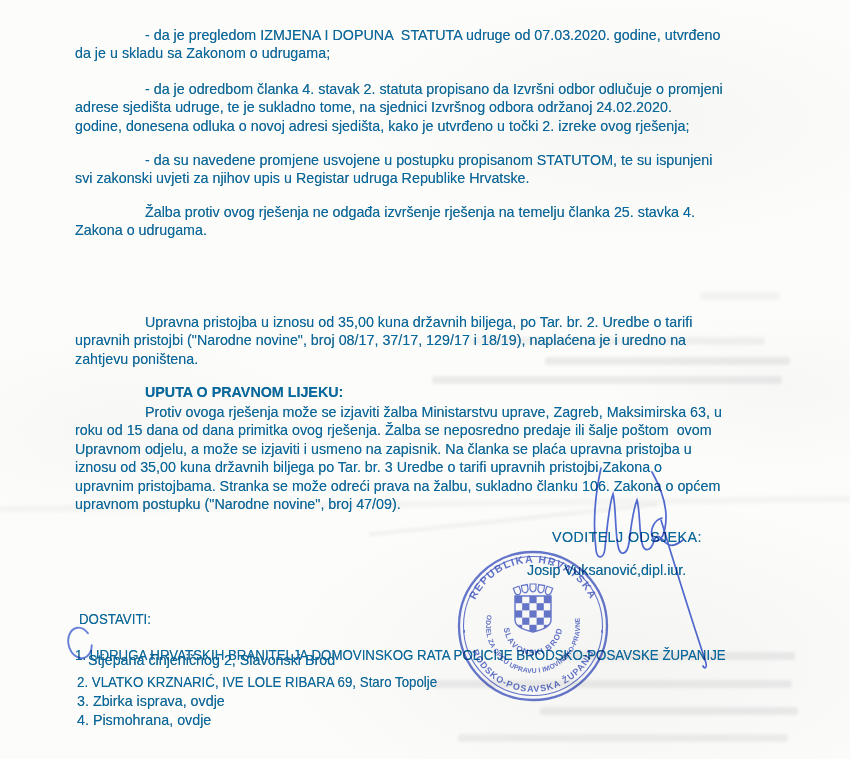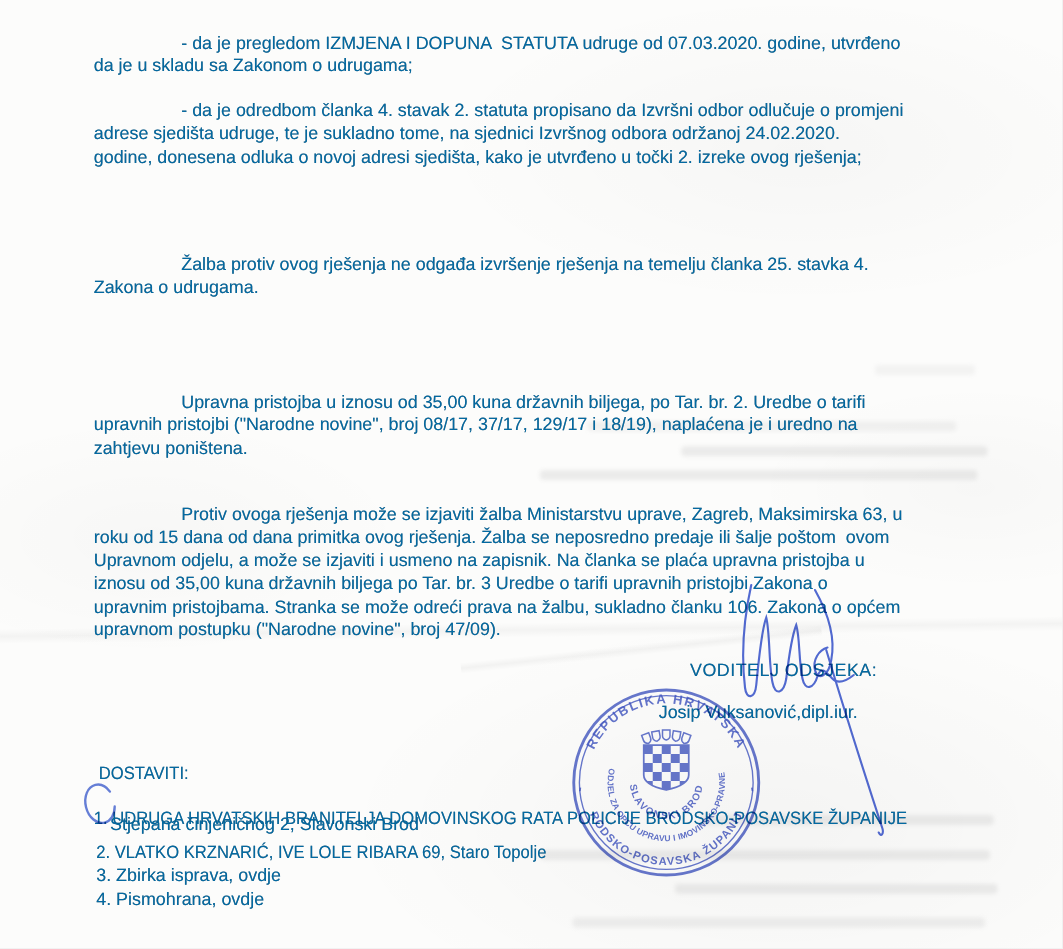--- a/index.html
+++ b/index.html
@@ -64,33 +64,38 @@
     <div class="line ind">- da je pregledom IZMJENA I DOPUNA  STATUTA udruge od 07.03.2020. godine, utvrđeno</div>
     <div class="line">da je u skladu sa Zakonom o udrugama;</div>
   </div>
 
   <div class="para" style="top:80px">
     <div class="line ind">- da je odredbom članka 4. stavak 2. statuta propisano da Izvršni odbor odlučuje o promjeni</div>
     <div class="line">adrese sjedišta udruge, te je sukladno tome, na sjednici Izvršnog odbora održanoj 24.02.2020.</div>
     <div class="line">godine, donesena odluka o novoj adresi sjedišta, kako je utvrđeno u točki 2. izreke ovog rješenja;</div>
   </div>
 
+  <div class="para" style="top:151px">
+    <div class="line ind">- da su navedene promjene usvojene u postupku propisanom STATUTOM, te su ispunjeni</div>
+    <div class="line">svi zakonski uvjeti za njihov upis u Registar udruga Republike Hrvatske.</div>
+  </div>
 
   <div class="para" style="top:203px">
     <div class="line ind">Žalba protiv ovog rješenja ne odgađa izvršenje rješenja na temelju članka 25. stavka 4.</div>
     <div class="line">Zakona o udrugama.</div>
   </div>
 
 
   <div class="para" style="top:313px">
     <div class="line ind">Upravna pristojba u iznosu od 35,00 kuna državnih biljega, po Tar. br. 2. Uredbe o tarifi</div>
     <div class="line">upravnih pristojbi ("Narodne novine", broj 08/17, 37/17, 129/17 i 18/19), naplaćena je i uredno na</div>
     <div class="line">zahtjevu poništena.</div>
   </div>
 
+  <div class="abs-line bold" style="left:145px;top:383px">UPUTA O PRAVNOM LIJEKU:</div>
 
   <div class="para" style="top:403px">
     <div class="line ind">Protiv ovoga rješenja može se izjaviti žalba Ministarstvu uprave, Zagreb, Maksimirska 63, u</div>
     <div class="line">roku od 15 dana od dana primitka ovog rješenja. Žalba se neposredno predaje ili šalje poštom  ovom</div>
     <div class="line">Upravnom odjelu, a može se izjaviti i usmeno na zapisnik. Na članka se plaća upravna pristojba u</div>
     <div class="line">iznosu od 35,00 kuna državnih biljega po Tar. br. 3 Uredbe o tarifi upravnih pristojbi Zakona o</div>
     <div class="line">upravnim pristojbama. Stranka se može odreći prava na žalbu, sukladno članku 106. Zakona o općem</div>
     <div class="line">upravnom postupku ("Narodne novine", broj 47/09).</div>
   </div>
 

